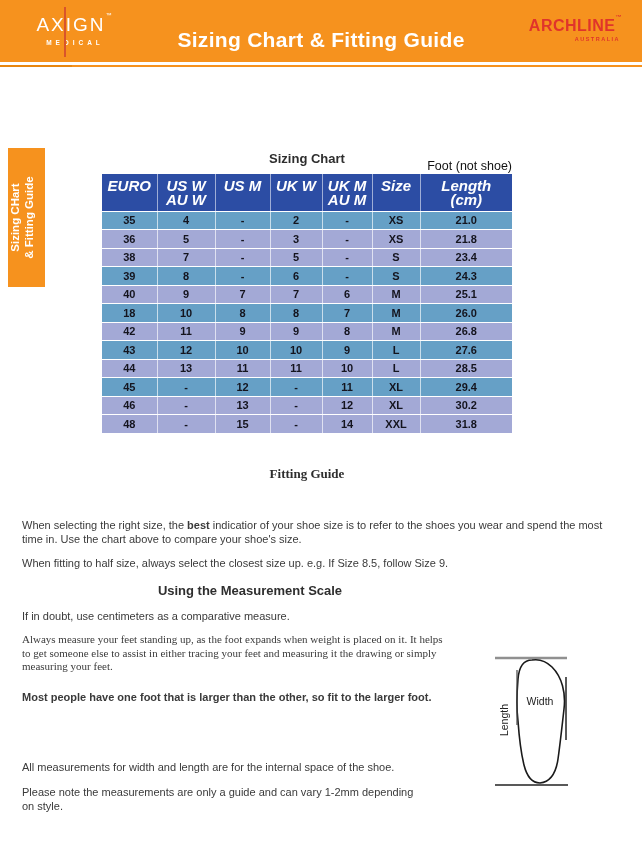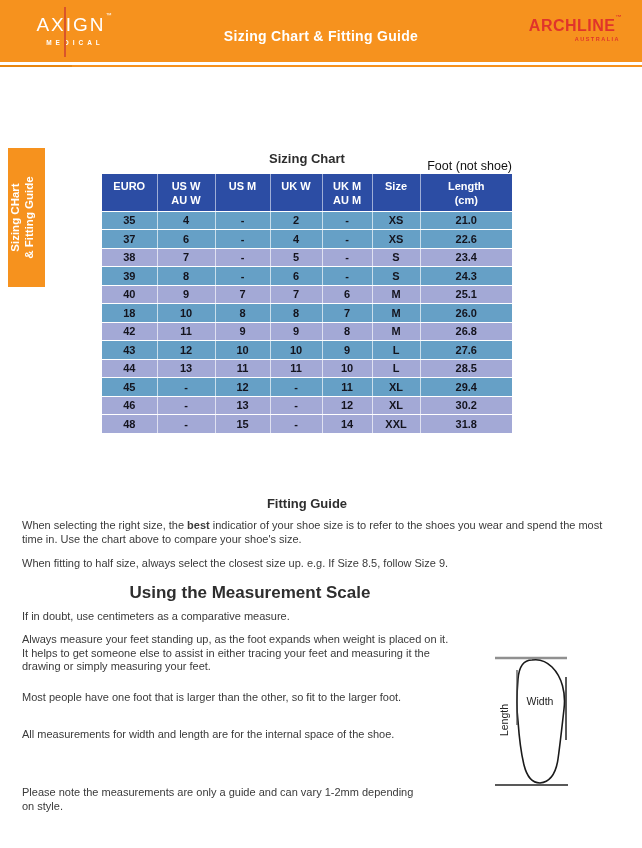--- a/index.html
+++ b/index.html
@@ -14,61 +14,61 @@
     position:relative;background:#fff;overflow:hidden;
     font-family:"Liberation Sans",sans-serif;color:var(--body-text);
   }
   
   .header{position:absolute;left:0;top:0;width:642px;height:62px;background:var(--orange,#F6921E);}
   .axign{position:absolute;left:33px;top:14px;width:84px;text-align:center;color:#fff;}
   .axign-name{font-size:19px;letter-spacing:2px;font-weight:400;position:relative;}
   .axign-tm{font-size:6px;vertical-align:top;position:relative;top:-2px;}
   .axign-sub{font-size:6.5px;letter-spacing:4px;margin-top:3px;font-weight:bold;}
   .axign-line{position:absolute;left:31px;top:-7px;width:2px;height:50px;background:var(--axign-line-red,#D9542B);}
-  .page-title{position:absolute;left:0;right:0;top:28px;text-align:center;color:#fff;font-weight:bold;font-size:14px;letter-spacing:0.3px;}
+  .page-title{position:absolute;left:0;right:0;top:28px;text-align:center;color:#fff;font-weight:bold;font-size:21px;letter-spacing:0.3px;}
   .archline{position:absolute;right:20px;top:17px;text-align:right;color:var(--archline-red,#E0342B);}
   .archline-name{font-size:16px;font-weight:bold;letter-spacing:0.5px;}
   .archline-tm{font-size:6px;vertical-align:top;position:relative;top:-3px;}
   .archline-sub{font-size:5.5px;letter-spacing:1.5px;font-weight:bold;margin-top:1px;padding-right:2px;}
   .header-rule{position:absolute;left:0;top:65px;width:642px;height:2px;background:var(--orange,#F6921E);}
   .header-rule-left{position:absolute;left:0;top:65px;width:72px;height:2px;background:var(--orange-dark,#E8860F);}
   
   .side-tab{position:absolute;left:8px;top:148px;width:37px;height:139px;background:var(--orange,#F6921E);}
   .tab-inner{position:absolute;left:-51px;top:51px;width:139px;height:37px;transform:rotate(-90deg);
     text-align:center;color:#fff;font-weight:bold;font-size:11.5px;line-height:14px;}
   
   .chart-title{position:absolute;left:102px;top:151px;width:410px;text-align:center;
     font-weight:bold;font-size:13px;color:var(--heading-text,#2E2E2E);}
   .foot-note{position:absolute;left:400px;top:159px;width:112px;text-align:right;
     font-weight:normal;font-size:12.5px;color:#111;}
   
   .sizing-table{position:absolute;left:102px;top:174px;width:410px;border-collapse:collapse;table-layout:fixed;}
   .sizing-table th{
-    background:var(--table-header-bg,#2C4DA4);color:#fff;font-weight:bold;font-size:11px;
+    background:var(--table-header-bg,#2C4DA4);color:#fff;font-weight:bold;font-size:15px;
     height:37px;vertical-align:top;padding-top:5px;text-align:center;line-height:14px;
-    border-right:1px solid rgba(255,255,255,0.55);border-bottom:1px solid #fff;}
+    border-right:1px solid rgba(255,255,255,0.55);border-bottom:1px solid #fff;font-style:italic;}
   .sizing-table th:last-child,.sizing-table td:last-child{border-right:none;}
   .sizing-table td{
     height:18.5px;text-align:center;vertical-align:middle;font-weight:bold;font-size:11px;
     color:var(--table-text,#14141E);
     border-right:1px solid rgba(255,255,255,0.65);border-bottom:1px solid #fff;}
   .row-blue td{background:var(--row-blue,#66A0C6);}
   .row-lavender td{background:var(--row-lavender,#A3A9D6);}
   
-  .h-fitting{position:absolute;left:102px;top:496px;width:410px;text-align:center;
+  .h-fitting{position:absolute;left:102px;top:466px;width:410px;text-align:center;
+    font-weight:bold;font-size:13px;color:var(--heading-text,#2E2E2E);font-family:Liberation Serif, serif;}
+  .h-measure{position:absolute;left:60px;top:583px;width:380px;text-align:center;
     font-weight:bold;font-size:13px;color:var(--heading-text,#2E2E2E);}
-  .h-measure{position:absolute;left:60px;top:583px;width:380px;text-align:center;
-    font-weight:bold;font-size:17px;color:var(--heading-text,#2E2E2E);}
   .para{position:absolute;left:22px;font-size:11px;line-height:13.5px;color:var(--body-text,#3A3A3A);}
   .p1{top:519px;width:585px;}
   .p2{top:557px;width:600px;}
   .p3{top:610px;width:500px;}
-  .p4{top:633px;width:430px;}
-  .p5{top:691px;width:490px;}
-  .p6{top:728px;width:490px;}
+  .p4{top:633px;width:430px;font-family:Liberation Serif, serif;}
+  .p5{top:691px;width:490px;font-weight:bold;}
+  .p6{top:761px;width:490px;}
   .p7{top:786px;width:400px;}
   
   .foot-diagram{position:absolute;left:488px;top:643px;width:95px;height:155px;}
   .foot-diagram svg{display:block;width:95px;height:155px;}
   .diag-label{font-family:"Liberation Sans",sans-serif;font-size:10.5px;fill:#222;}
 </style>
 </head>
 <body>
 
 <div class="header">
@@ -141,28 +141,28 @@
   <tbody>
       <tr class="row-blue">
         <td>35</td>
         <td>4</td>
         <td>-</td>
         <td>2</td>
         <td>-</td>
         <td>XS</td>
         <td>21.0</td>
       </tr>
-      <tr class="row-blue">
-        <td>37</td>
-        <td>6</td>
-        <td>-</td>
-        <td>4</td>
+      <tr class="row-lavender">
+        <td>36</td>
+        <td>5</td>
+        <td>-</td>
+        <td>3</td>
         <td>-</td>
         <td>XS</td>
-        <td>22.6</td>
+        <td>21.8</td>
       </tr>
       <tr class="row-lavender">
         <td>38</td>
         <td>7</td>
         <td>-</td>
         <td>5</td>
         <td>-</td>
         <td>S</td>
         <td>23.4</td>
       </tr>

